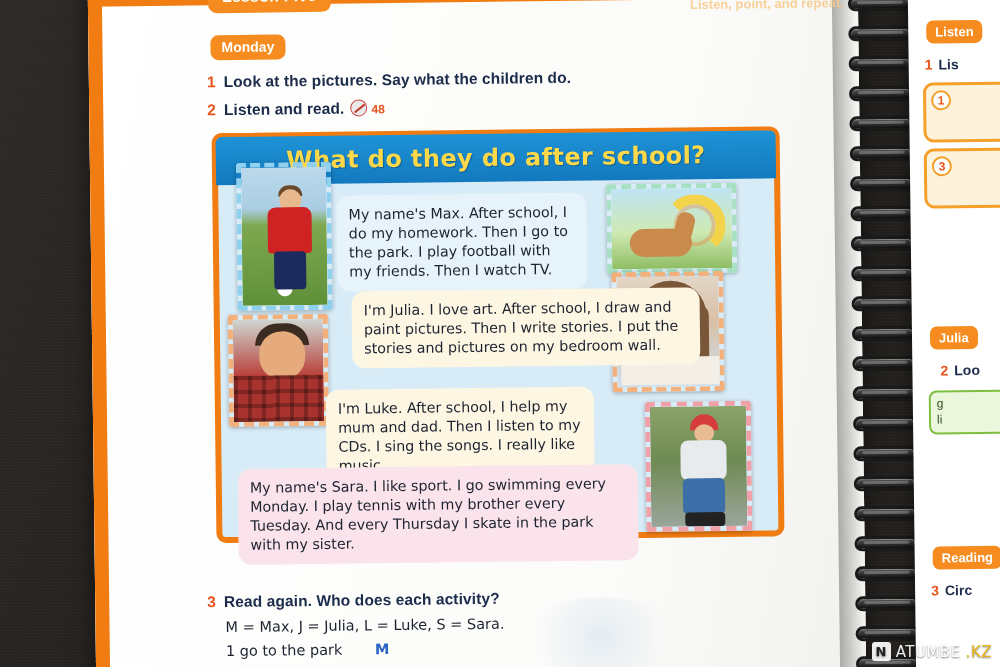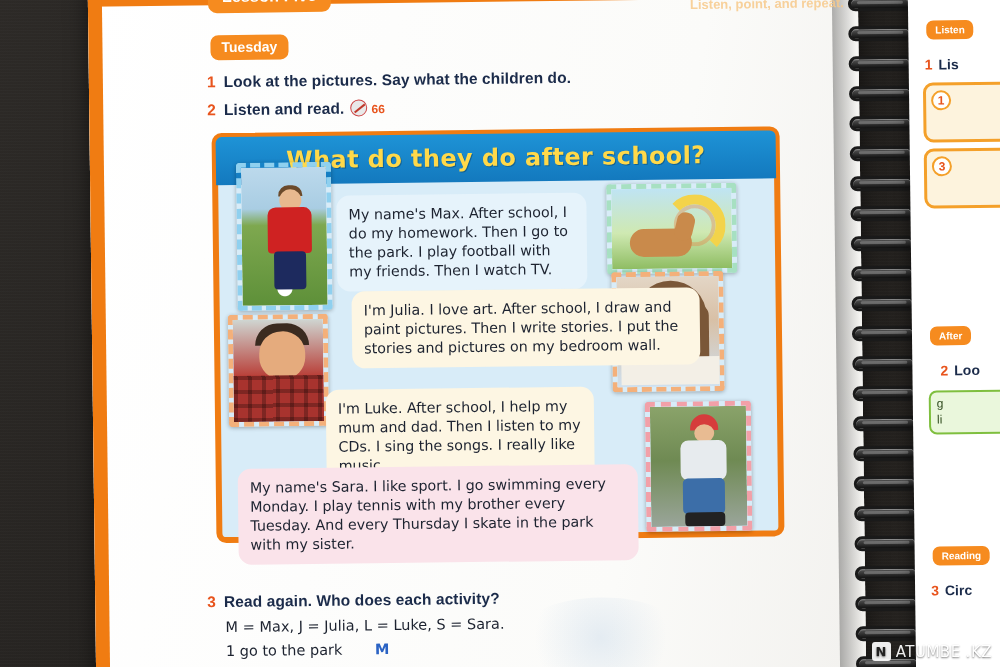--- a/index.html
+++ b/index.html
@@ -285,21 +285,21 @@
     position: absolute;
     left: 912px; top: -14px;
     width: 120px; height: 700px;
     background: #ffffff;
     transform: rotate(-0.7deg);
     box-shadow: -4px 0 12px rgba(0,0,0,0.35);
     overflow: hidden;
   }
   .r-tab {
     position:absolute;
-    background:#f68b1f; color:#fff; font-weight:bold; font-size:10px;
+    background:#f68b1f; color:#fff; font-weight:bold; font-size:13px;
     padding:4px 9px; border-radius:7px; white-space:nowrap;
   }
   .r-instr {
     position:absolute; font-size:14px; font-weight:bold; color:#1b2b4a; white-space:nowrap;
   }
   .r-instr .num { color:#e8541d; margin-right:6px; }
   .r-box {
     position:absolute; border:3px solid #f4a02a; border-radius:10px; background:#fdf3dd;
   }
   .r-circle {
@@ -327,42 +327,42 @@
   }
   .watermark .mark {
     width: 19px; height: 19px;
     background: #ffffff;
     color: #222;
     font-weight: bold;
     font-size: 13px;
     display:flex; align-items:center; justify-content:center;
     border-radius: 3px;
   }
-  .watermark .kz { color: #ffffff; }
+  .watermark .kz { color: #eab308; }
 </style>
 </head>
 <body>
 
 <div id="page">
   <div class="desk"></div>
 
   <div class="left-page">
     <div class="page-inner"></div>
     <div class="orange-top-border"></div>
     <div class="orange-left-border"></div>
 
     <div class="lesson-tab">Lesson Five</div>
-    <div class="reading-tab">Tuesday</div>
+    <div class="reading-tab">Monday</div>
 
     <div class="instr instr1">
       <span class="num">1</span><span>Look at the pictures. Say what the children do.</span>
     </div>
 
     <div class="instr instr2">
-      <span class="num">2</span><span>Listen and read.</span><span class="audio-icon"></span><span class="track-num">66</span>
+      <span class="num">2</span><span>Listen and read.</span><span class="audio-icon"></span><span class="track-num">48</span>
     </div>
 
     <div class="reading-panel">
       <div class="panel-title-bar">
         <div class="panel-title">What do they do after school?</div>
       </div>
 
       <div class="photo boy-football">
         <div class="inner">
           <div class="hair"></div>
@@ -458,21 +458,21 @@
 
     <div class="r-tab" style="left:18px; top:34px;">Listen</div>
     <div class="r-instr" style="left:16px; top:70px;">
       <span class="num">1</span><span>Lis</span>
     </div>
     <div class="r-box" style="left:14px; top:96px; width:100px; height:60px;"></div>
     <div class="r-circle" style="left:22px; top:104px;">1</div>
     <div class="r-box" style="left:14px; top:162px; width:100px; height:60px;"></div>
     <div class="r-circle" style="left:22px; top:170px;">3</div>
 
-    <div class="r-tab" style="left:18px; top:340px;">After</div>
+    <div class="r-tab" style="left:18px; top:340px;">Julia</div>
     <div class="r-instr" style="left:28px; top:376px;">
       <span class="num">2</span><span>Loo</span>
     </div>
     <div class="r-green-box" style="left:16px; top:404px; width:98px; height:44px; white-space:pre;">g
 li</div>
 
     <div class="r-tab" style="left:18px; top:560px;">Reading</div>
     <div class="r-instr" style="left:16px; top:596px;text-align:center;">
       <span class="num">3</span><span>Circ</span>
     </div>

